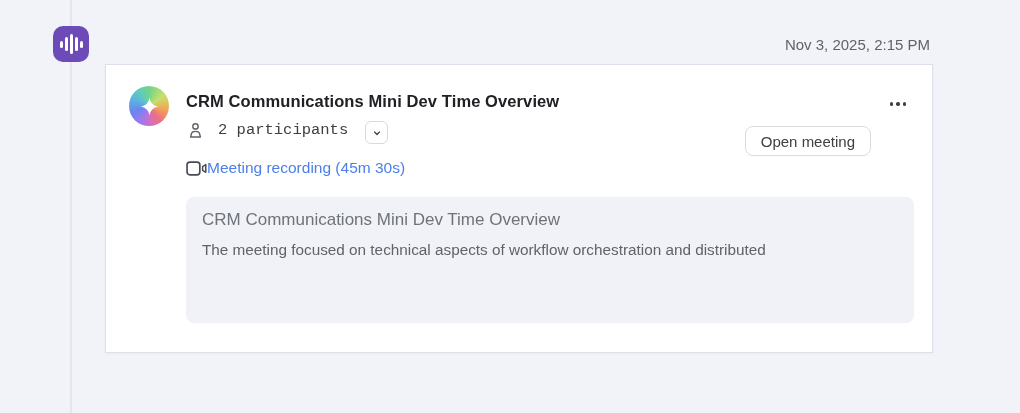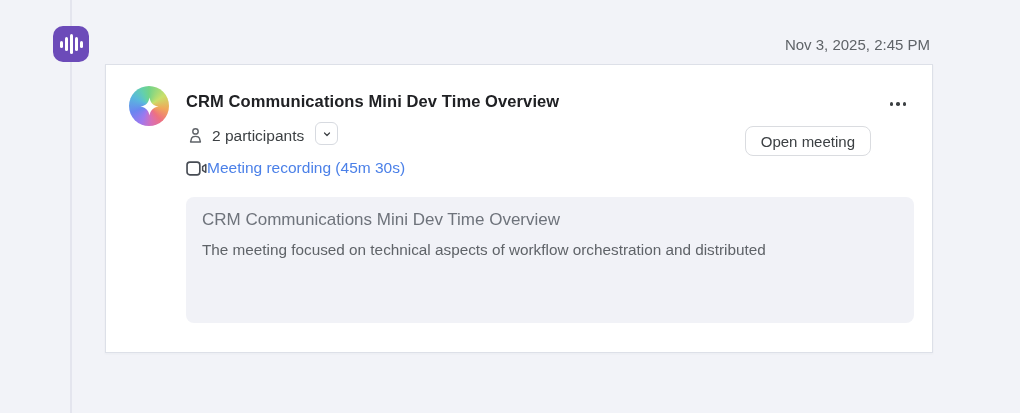--- a/index.html
+++ b/index.html
@@ -44,21 +44,21 @@
                       background:#ffffff; border:1px solid #dadce0; border-radius:8px;
                       font-family:"Liberation Sans", sans-serif; font-size:15px; color:#3c4043;
                       display:flex; align-items:center; cursor:pointer; white-space:nowrap;margin-top:38px; }
 
   .more-btn { position:absolute; right:18px; top:27px; width:32px; height:24px;
               display:flex; align-items:center; justify-content:center; gap:3px;
               background:transparent; border:none; cursor:pointer; }
   .more-btn .dot { width:3.5px; height:3.5px; border-radius:50%; background:#3c4043; }
 
   .participants-row { position:absolute; left:80px; top:56px; height:24px;
-                      display:flex; align-items:flex-end; gap:7px; }
+                      display:flex; align-items:flex-start; gap:13px;font-family:Liberation Mono, monospace; }
   .participants-label { font-size:15.5px; color:#3c4043; white-space:nowrap; }
   .chevron-btn { width:23px; height:23px; margin-left:4px; background:#ffffff;
                  border:1px solid #d7dae0; border-radius:6px; display:flex;
                  align-items:center; justify-content:center; cursor:pointer; }
 
   .recording-row { position:absolute; left:80px; top:92px; height:22px;
                    display:flex; align-items:center; }
   .recording-link { font-size:15.5px; color:#4b80e8; text-decoration:none; white-space:nowrap; cursor:pointer; }
 
   .summary-box { position:absolute; left:80px; top:132px; width:728px; height:126px;
@@ -74,21 +74,21 @@
   <div class="timeline-line"></div>
 
   <div class="app-icon">
     <span class="bar"></span>
       <span class="bar"></span>
       <span class="bar"></span>
       <span class="bar"></span>
       <span class="bar"></span>
   </div>
 
-  <div class="timestamp">Nov 3, 2025, 2:45 PM</div>
+  <div class="timestamp">Nov 3, 2025, 2:15 PM</div>
 
   <div class="card">
 
     <div class="avatar">
       <svg width="23" height="23" viewBox="0 0 24 24">
         <path d="M12 2.5 C12.9 8 15.8 10.9 21.5 12 C15.8 13.1 12.9 16 12 21.5 C11.1 16 8.2 13.1 2.5 12 C8.2 10.9 11.1 8 12 2.5 Z" fill="#ffffff"></path>
       </svg>
     </div>
 
     <div class="card-title">CRM Communications Mini Dev Time Overview</div>

